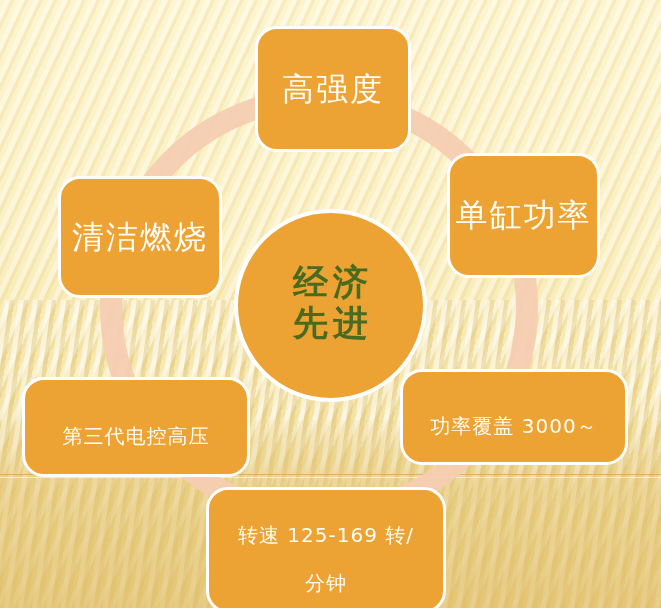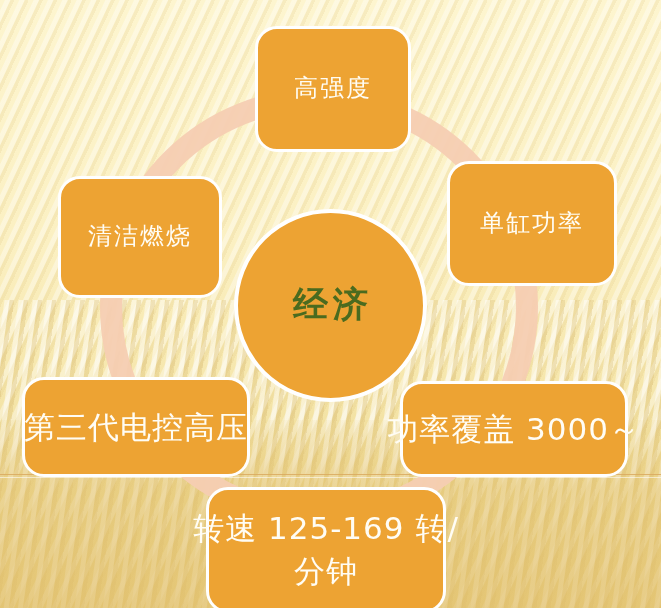--- a/index.html
+++ b/index.html
@@ -102,72 +102,73 @@
     justify-content: center;
     z-index: 6;
   }
   .center-line {
     color: #4a6b1f;
     font-size: 35px;
     font-weight: bold;
     letter-spacing: 5px;
     line-height: 1.17;
     text-indent: 5px;
-    font-family: Liberation Serif, serif;
+    font-family: Liberation Mono, monospace;
   }
   
   .box {
     position: absolute;
     background: #eda333;
     border: 3px solid #ffffff;
     box-sizing: border-box;
     border-radius: 22px;
     display: flex;
     flex-direction: column;
     align-items: center;
     justify-content: center;
     color: #fffdf5;
     z-index: 5;
     text-align: center;
   }
   .box .ln {
-    font-size: 24px;
+    font-size: 32px;
     line-height: 1.38;
     letter-spacing: 2px;
     white-space: nowrap;
     font-family: "DejaVu Sans", "Liberation Sans", sans-serif;
   }
   
   #box-top        { left: 255px; top:  26px; width: 156px; height: 126px; }
   #box-left       { left:  58px; top: 144px; width: 164px; height: 122px; margin-top: 32px; }
-  #box-right      { left: 447px; top: 161px; width: 170px; height: 125px; align-items: center; }
+  #box-right      { left: 447px; top: 153px; width: 153px; height: 125px; align-items: center; }
   #box-bottomleft { left:  22px; top: 377px; width: 228px; height: 100px; }
-  #box-bottomright{ left: 400px; top: 381px; width: 228px; height:  96px; }
+  #box-bottomright{ left: 400px; top: 369px; width: 228px; height:  96px; }
   #box-bottom     { left: 206px; top: 487px; width: 240px; height: 126px; text-align: right; }
 
   #box-bottomleft .ln,
   #box-bottomright .ln,
-  #box-bottom .ln { font-size: 31px; letter-spacing: 1px; }
+  #box-bottom .ln { font-size: 20px; letter-spacing: 1px; margin-top: 20px; }
 </style>
 </head>
 <body>
 
 <div id="slide">
 
   <div class="bg-base"></div>
   <div class="bg-stripes-diag"></div>
   <div class="bg-stripes-vert"></div>
   <div class="bg-lower-wash"></div>
   <div class="hr-line"></div>
   <div class="hr-line-2"></div>
 
   <div class="ring"></div>
 
   <div class="center-circle">
     <div class="center-line">经济</div>
+    <div class="center-line">先进</div>
   </div>
 
   <div class="box" id="box-top">
     <div class="ln">高强度</div>
   </div>
 
   <div class="box" id="box-left">
     <div class="ln">清洁燃烧</div>
   </div>
 

